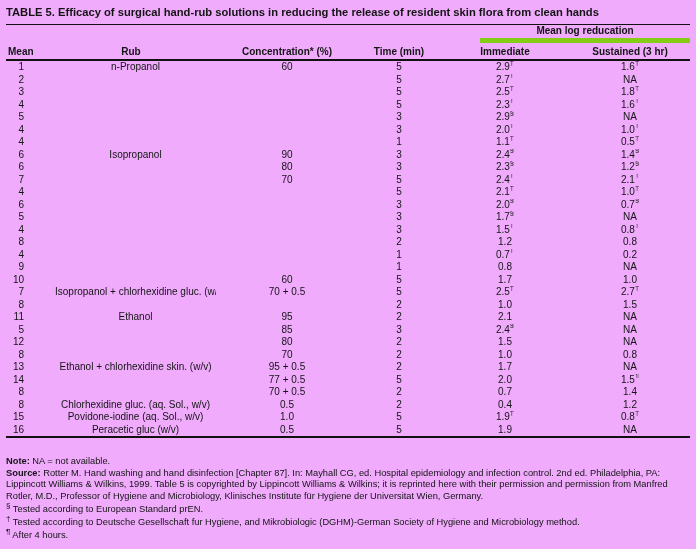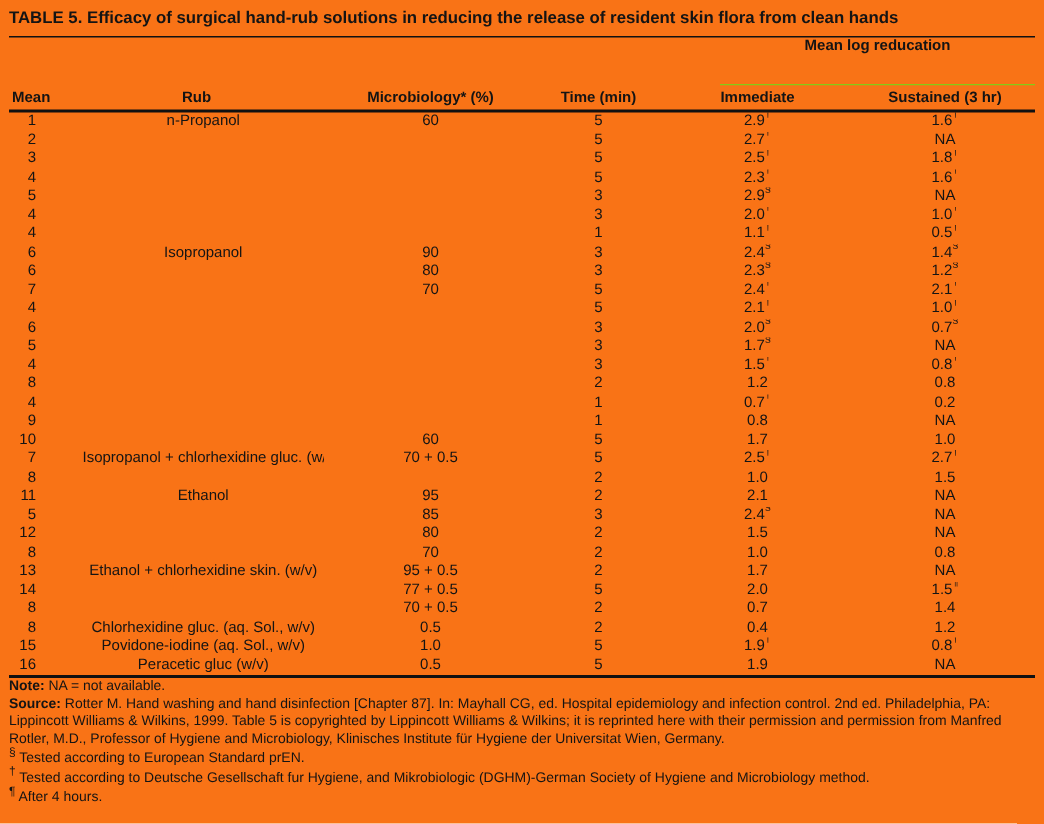--- a/index.html
+++ b/index.html
@@ -1,44 +1,44 @@
 <!DOCTYPE html>
 <html><head>
 <meta charset="utf-8">
 <style>
   html,body { margin:0; padding:0; background:#ffffff; }
   .page {
     position:relative; width:696px; height:549px; box-sizing:border-box;
-    padding:4px 6px 0 6px; background:#f97316; color:#141414;
+    padding:4px 6px 0 6px; background:#f0abfc; color:#141414;
     font-family:"Liberation Sans","DejaVu Sans",sans-serif;
     -webkit-font-smoothing:antialiased; overflow:hidden;
   }
   .title {
     font-weight:bold; font-size:11.2px; line-height:13px;
     padding:2px 0 5px 0; border-bottom:1px solid #111;
   }
   table.tbl { width:684px; border-collapse:collapse; table-layout:fixed; border-bottom:2px solid #111; }
   table.tbl col.c1{width:40px} table.tbl col.c2{width:170px} table.tbl col.c3{width:142px}
   table.tbl col.c4{width:82px} table.tbl col.c5{width:130px} table.tbl col.c6{width:120px}
   th,td { padding:0; margin:0; font-size:10px; overflow:hidden; white-space:nowrap; }
   thead th { font-weight:bold; }
   tr.spanner-row th { height:18px; vertical-align:bottom; }
   .spanner-inner {
     margin-left:40px; text-align:center; font-weight:bold; font-size:10px;
-    padding-bottom:20px; border-bottom:1px solid #84cc16;
+    padding-bottom:2px; border-bottom:5px solid #84cc16;
   }
   tr.head-row th { height:16px; vertical-align:middle; border-bottom:2px solid #111; }
   th.h-study { text-align:left; padding-left:2px; }
   th.h-rub, th.h-conc, th.h-time, th.h-imm, th.h-sus { text-align:center; }
   tbody td { height:12.5px; line-height:12.5px; }
   td.c-study { text-align:right; padding-right:22px; }
   td.c-rub   { text-align:center; padding-left:9px; }
   td.c-conc, td.c-time, td.c-num { text-align:center; }
   sup.mk { font-size:7.5px; line-height:0; position:relative; top:-1px; }
-  .footnotes { margin-top:0; font-size:9.3px; line-height:11.6px; }
+  .footnotes { margin-top:18px; font-size:9.3px; line-height:11.6px; }
   .fn-note { margin-bottom:0; }
   .fn-label { font-weight:bold; }
   .fn-source { width:684px; white-space:normal; }
   .fnline { margin-top:1.5px; white-space:normal; }
   .fnmark { font-size:8px; vertical-align:super; line-height:0; }
 </style>
 </head>
 <body>
 
 <div class="page">
@@ -57,21 +57,21 @@
     <thead>
       <tr class="spanner-row">
         <th colspan="4"></th>
         <th colspan="2">
           <div class="spanner-inner">Mean log reducation</div>
         </th>
       </tr>
       <tr class="head-row">
         <th class="h-study">Mean</th>
         <th class="h-rub">Rub</th>
-        <th class="h-conc">Microbiology* (%)</th>
+        <th class="h-conc">Concentration* (%)</th>
         <th class="h-time">Time (min)</th>
         <th class="h-imm">Immediate</th>
         <th class="h-sus">Sustained (3 hr)</th>
       </tr>
     </thead>
     <tbody>
         <tr>
           <td class="c-study">1</td>
           <td class="c-rub">n-Propanol</td>
           <td class="c-conc">60</td>

